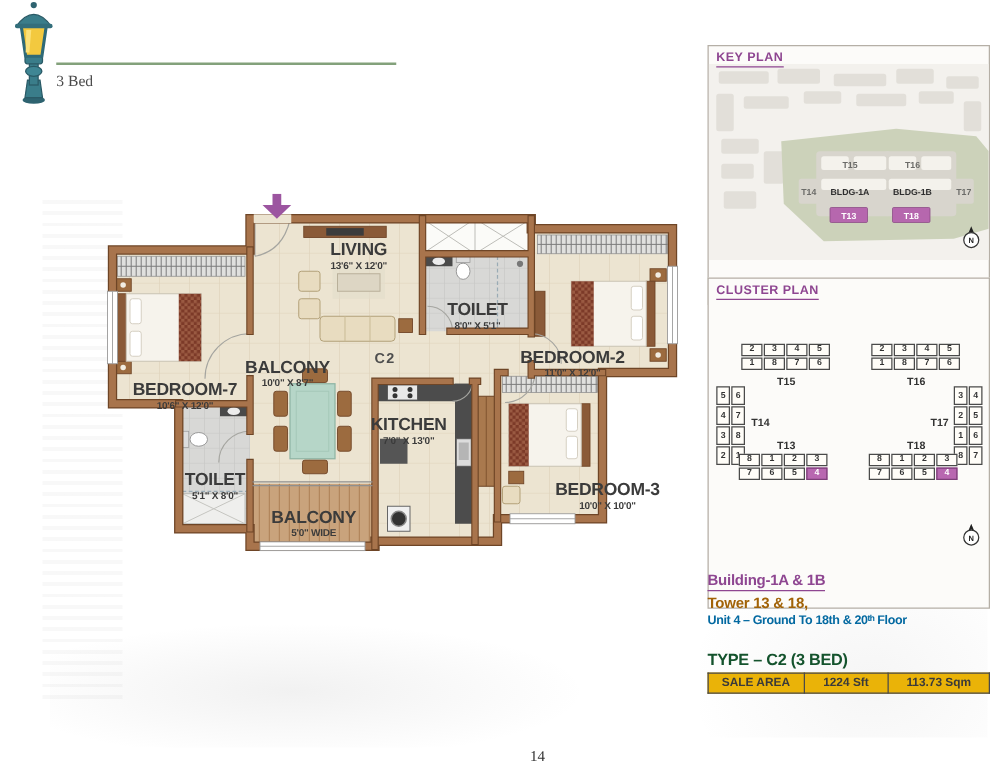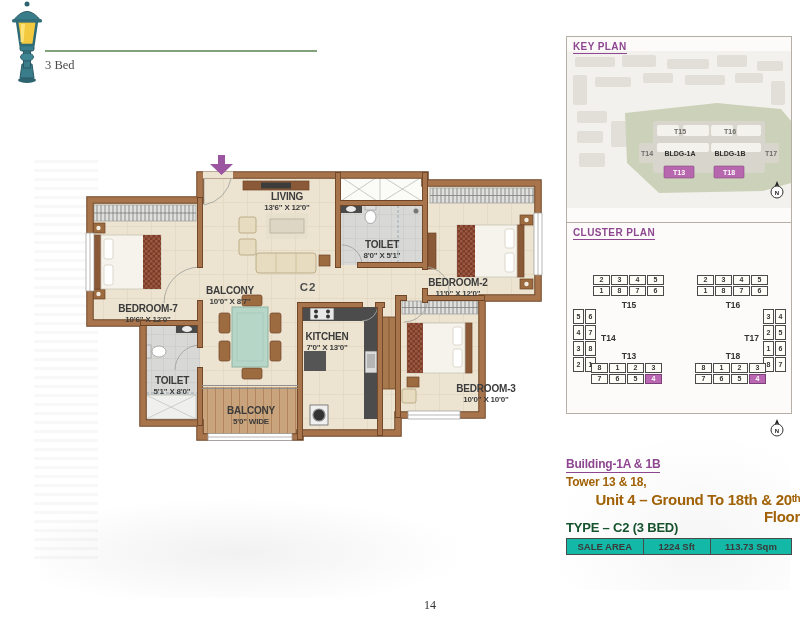--- a/index.html
+++ b/index.html
@@ -16,43 +16,43 @@
   
   .title{position:absolute;left:44px;top:12px;font-family:"Liberation Serif",serif;
          font-size:22px;color:#303030;letter-spacing:.5px;}
   .title-rule{position:absolute;left:45px;top:50px;width:272px;height:2px;background:#83a17b;}
   .subtitle{position:absolute;left:45px;top:58px;font-family:"Liberation Serif",serif;
             font-size:12.5px;color:#4a4a4a;}
   
   .plan{position:absolute;left:80px;top:155px;width:480px;height:310px;}
   .rlabel{position:absolute;transform:translate(-50%,0);text-align:center;color:#3b3b3b;
           line-height:1.18;white-space:nowrap;}
-  .rname{font-size:10px;font-weight:bold;letter-spacing:-.2px;}
+  .rname{font-size:14px;font-weight:bold;letter-spacing:-.2px;}
   .rdims{font-size:8px;font-weight:bold;letter-spacing:-.2px;}
   .unit-tag{position:absolute;transform:translate(-50%,0);font-size:11.5px;color:#4e4e4e;
             letter-spacing:1px;font-weight:bold;}
   
   .panel{position:absolute;background:#fcfbf9;border:1px solid #b5afa6;box-sizing:border-box;}
   .panel-title{position:absolute;left:6px;top:4px;font-size:10px;font-weight:bold;color:#8e4691;
                letter-spacing:.4px;border-bottom:1px solid #8e4691;padding-bottom:1px;z-index:3;}
   
   .urow,.ucol{position:absolute;display:flex;gap:1px;}
   .ucol{flex-direction:column;}
   .ubox{box-sizing:border-box;width:17px;height:10px;border:1px solid #4a4a4a;background:#fffdf8;
         font-size:7px;line-height:8px;text-align:center;color:#333;font-weight:bold;}
   .ucol .ubox{width:11px;height:15px;line-height:13px;}
   .ubox.hl{background:#b867b0;border-color:#7d3f79;color:#fff;}
   .tlabel{position:absolute;font-size:8.5px;font-weight:bold;color:#333;text-align:center;}
   
   .bi-line1{position:absolute;left:566px;top:457px;font-size:12px;font-weight:bold;color:#8e4691;
             letter-spacing:-.2px;border-bottom:1.5px solid #8e4691;padding-bottom:1px;}
   .bi-line2{position:absolute;left:566px;top:475px;font-size:12px;font-weight:bold;color:#a16207;letter-spacing:-.2px;}
-  .bi-line3{position:absolute;left:566px;top:491px;font-size:15px;font-weight:bold;color:#a16207;letter-spacing:-.3px;text-align:right;}
+  .bi-line3{position:absolute;left:566px;top:491px;font-size:10px;font-weight:bold;color:#0369a1;letter-spacing:-.3px;}
   .type-title{position:absolute;left:566px;top:520px;font-size:13px;font-weight:bold;color:#14532d;letter-spacing:-.2px;}
-  .area-table{position:absolute;left:566px;top:538px;width:226px;border-collapse:collapse;background:#14b8a6;}
+  .area-table{position:absolute;left:566px;top:538px;width:226px;border-collapse:collapse;background:#eab308;}
   .area-table td{border:1px solid #4a4a4a;font-size:9.5px;font-weight:bold;color:#3a3a3a;
                  text-align:center;height:15px;padding:0 2px;}
   .area-table td.c1{width:34%;} .area-table td.c2{width:30%;} .area-table td.c3{width:36%;}
   .page-num{position:absolute;left:0;top:598px;width:860px;text-align:center;
             font-family:"Liberation Serif",serif;font-size:12px;color:#333;}
   .compass{position:absolute;}
 </style>
 </head>
 <body>
 
@@ -320,21 +320,21 @@
         <text x="162" y="124" font-size="7" fill="#ffffff">T18</text>
       </g>
       <g transform="translate(202,130)">
         <polygon points="8,0 10.5,6 8,4.5 5.5,6" fill="#222"></polygon>
         <circle cx="8" cy="11" r="6" fill="#fff" stroke="#333" stroke-width="1"></circle>
         <text x="8" y="13.5" font-size="6" font-weight="bold" text-anchor="middle" fill="#222">N</text>
       </g>
     </svg>
   </div>
 
-  <div class="panel" style="left:566px;top:222px;width:226px;height:192px;">
+  <div class="panel" style="left:566px;top:222px;width:226px;height:265px;">
     <div class="panel-title">CLUSTER PLAN</div>
 
     <div class="urow" style="left:26px;top:52px;">
         <div class="ubox">2</div>
         <div class="ubox">3</div>
         <div class="ubox">4</div>
         <div class="ubox">5</div>
       </div>
     <div class="urow" style="left:26px;top:63px;">
         <div class="ubox">1</div>

